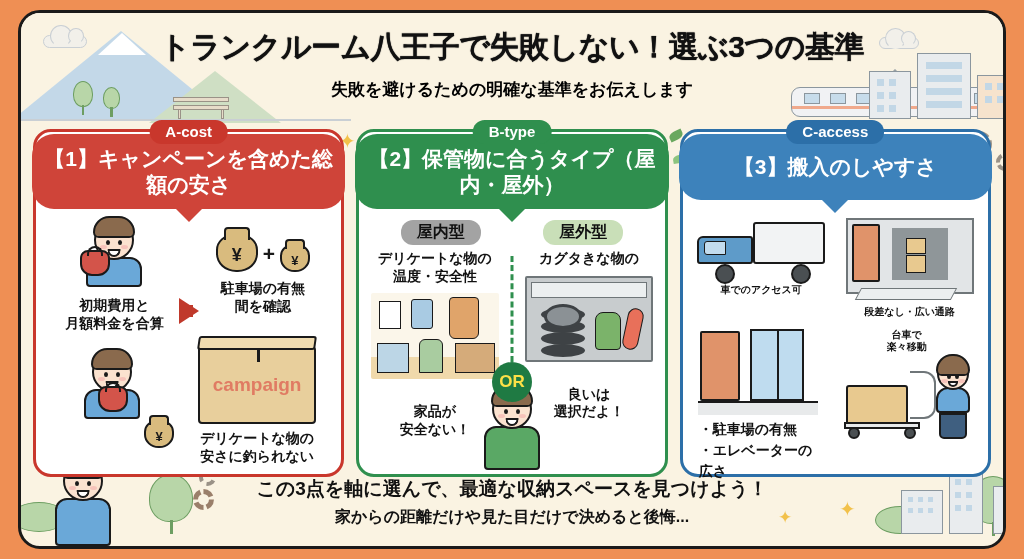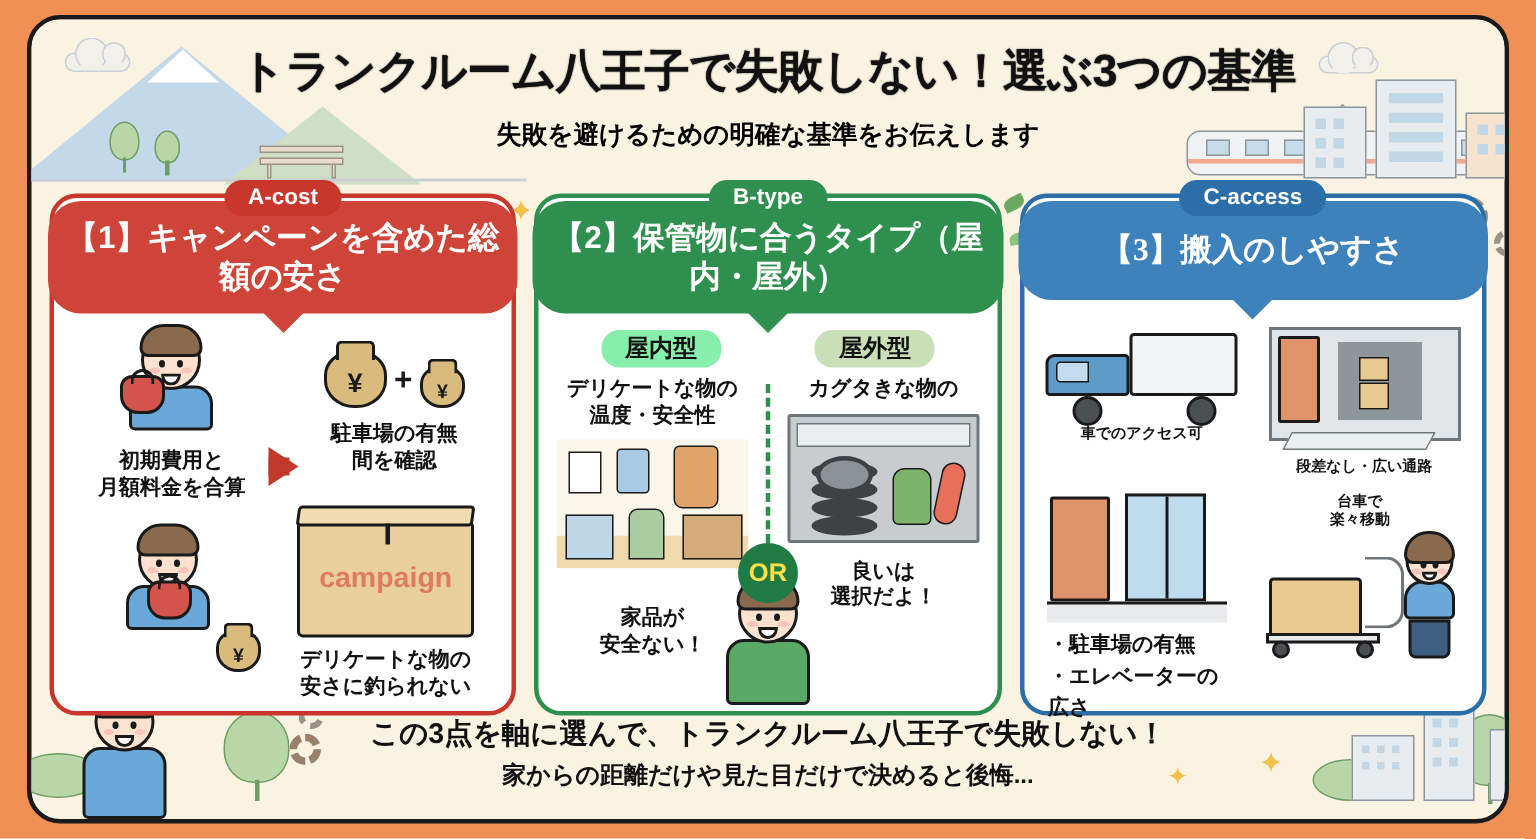--- a/index.html
+++ b/index.html
@@ -147,21 +147,21 @@
   .p3 .bubble { background: #3d82bb; }
   .bubble::after {
     content: ""; position: absolute; left: 50%; bottom: -13px;
     transform: translateX(-50%);
     border-left: 14px solid transparent; border-right: 14px solid transparent;
     border-top: 14px solid currentColor;
   }
   .p1 .bubble::after { color: #cf4439; }
   .p2 .bubble::after { color: #2f8f4e; }
   .p3 .bubble::after { color: #3d82bb; }
-  .p3 .bubble { padding-top: 20px; padding-bottom: 20px; font-family: Liberation Serif, serif; }
+  .p3 .bubble { padding-top: 20px; padding-bottom: 20px; }
 
   .panel-body { position: relative; height: 100%; padding: 8px 10px 6px; }
 
   .cap { font-size: 14px; font-weight: 700; color: #111; text-align: center; line-height: 1.25; }
   .cap.sm { font-size: 10px; }
 
   
   .p1 .row1 { display: flex; align-items: flex-start; justify-content: space-between; margin-top: 2px; }
   .p1 .col { width: 48%; text-align: center; }
   .arrow-red {
@@ -214,21 +214,21 @@
     font-size: 19px; color: #e07b63; font-weight: 700; }
 
   .purse { width: 30px; height: 26px; background: #d3544a; border: 2.2px solid #1a1a1a;
     border-radius: 8px 8px 12px 12px; position: relative; }
   .purse::before { content: ""; position: absolute; left: 50%; transform: translateX(-50%);
     top: -6px; width: 12px; height: 8px; border: 2.2px solid #1a1a1a; border-bottom: none; border-radius: 8px 8px 0 0; }
 
   
   .sub-badges { display: flex; justify-content: space-around; margin-top: 2px; }
   .sub-badge { padding: 2px 16px; border-radius: 12px; font-size: 16px; font-weight: 700; color: #111; }
-  .sub-badge.indoor { background: #86efac; }
+  .sub-badge.indoor { background: #a3a3a3; }
   .sub-badge.outdoor { background: #c9dfb8; }
   .p2cols { display: flex; justify-content: space-between; margin-top: 5px; }
   .p2col { width: 46%; text-align: center; }
   .or-badge {
     position: absolute; left: 50%; top: 152px; transform: translateX(-50%);
     width: 40px; height: 40px; border-radius: 50%; background: #1f7a43;
     color: #fde047; font-size: 17px; font-weight: 700;
     display: flex; align-items: center; justify-content: center; z-index: 4;
   }
   .dotline {
@@ -505,21 +505,21 @@
                   <div class="shutter"></div>
                   <div class="tire" style="top:30px;"></div>
                   <div class="tire" style="top:42px;"></div>
                   <div class="tire" style="top:54px;"></div>
                   <div class="tire" style="top:66px;"></div>
                   <div class="wheel"></div>
                   <div class="pack"></div>
                   <div class="roll"></div>
                 </div>
               </div>
-              <div class="cap" style="margin-top:10px;">良いは</div>
+              <div class="cap" style="margin-top:24px;">良いは</div>
               <div class="cap">選択だよ！</div>
             </div>
           </div>
 
           <div class="or-badge">OR</div>
 
           <div style="position:absolute; left:50%; transform:translateX(-50%); bottom:4px; text-align:center;">
             <div class="head">
               <div class="hair"></div>
               <div class="eye" style="left:10px;"></div>
@@ -647,18 +647,18 @@
         </div>
         <div class="body-t" style="height:48px;"></div>
         <div style="position:absolute; left:46px; top:-22px; width:34px; height:28px; background:#fff;
                     border:2.2px solid #1a1a1a; border-radius:50%; display:flex; align-items:center; justify-content:center;">
           <div style="width:13px;height:15px;background:#f5c542;border:2px solid #1a1a1a;border-radius:50% 50% 30% 30%;"></div>
         </div>
       </div>
     </div>
 
     <div class="footer">
-      <div class="l1">この3点を軸に選んで、トランクルーム八王子で失敗しない！</div>
+      <div class="l1">この3点を軸に選んで、最適な収納スペースを見つけよう！</div>
       <div class="l2">家からの距離だけや見た目だけで決めると後悔...</div>
     </div>
 
   </div>
 </div>
 
 </body></html>

